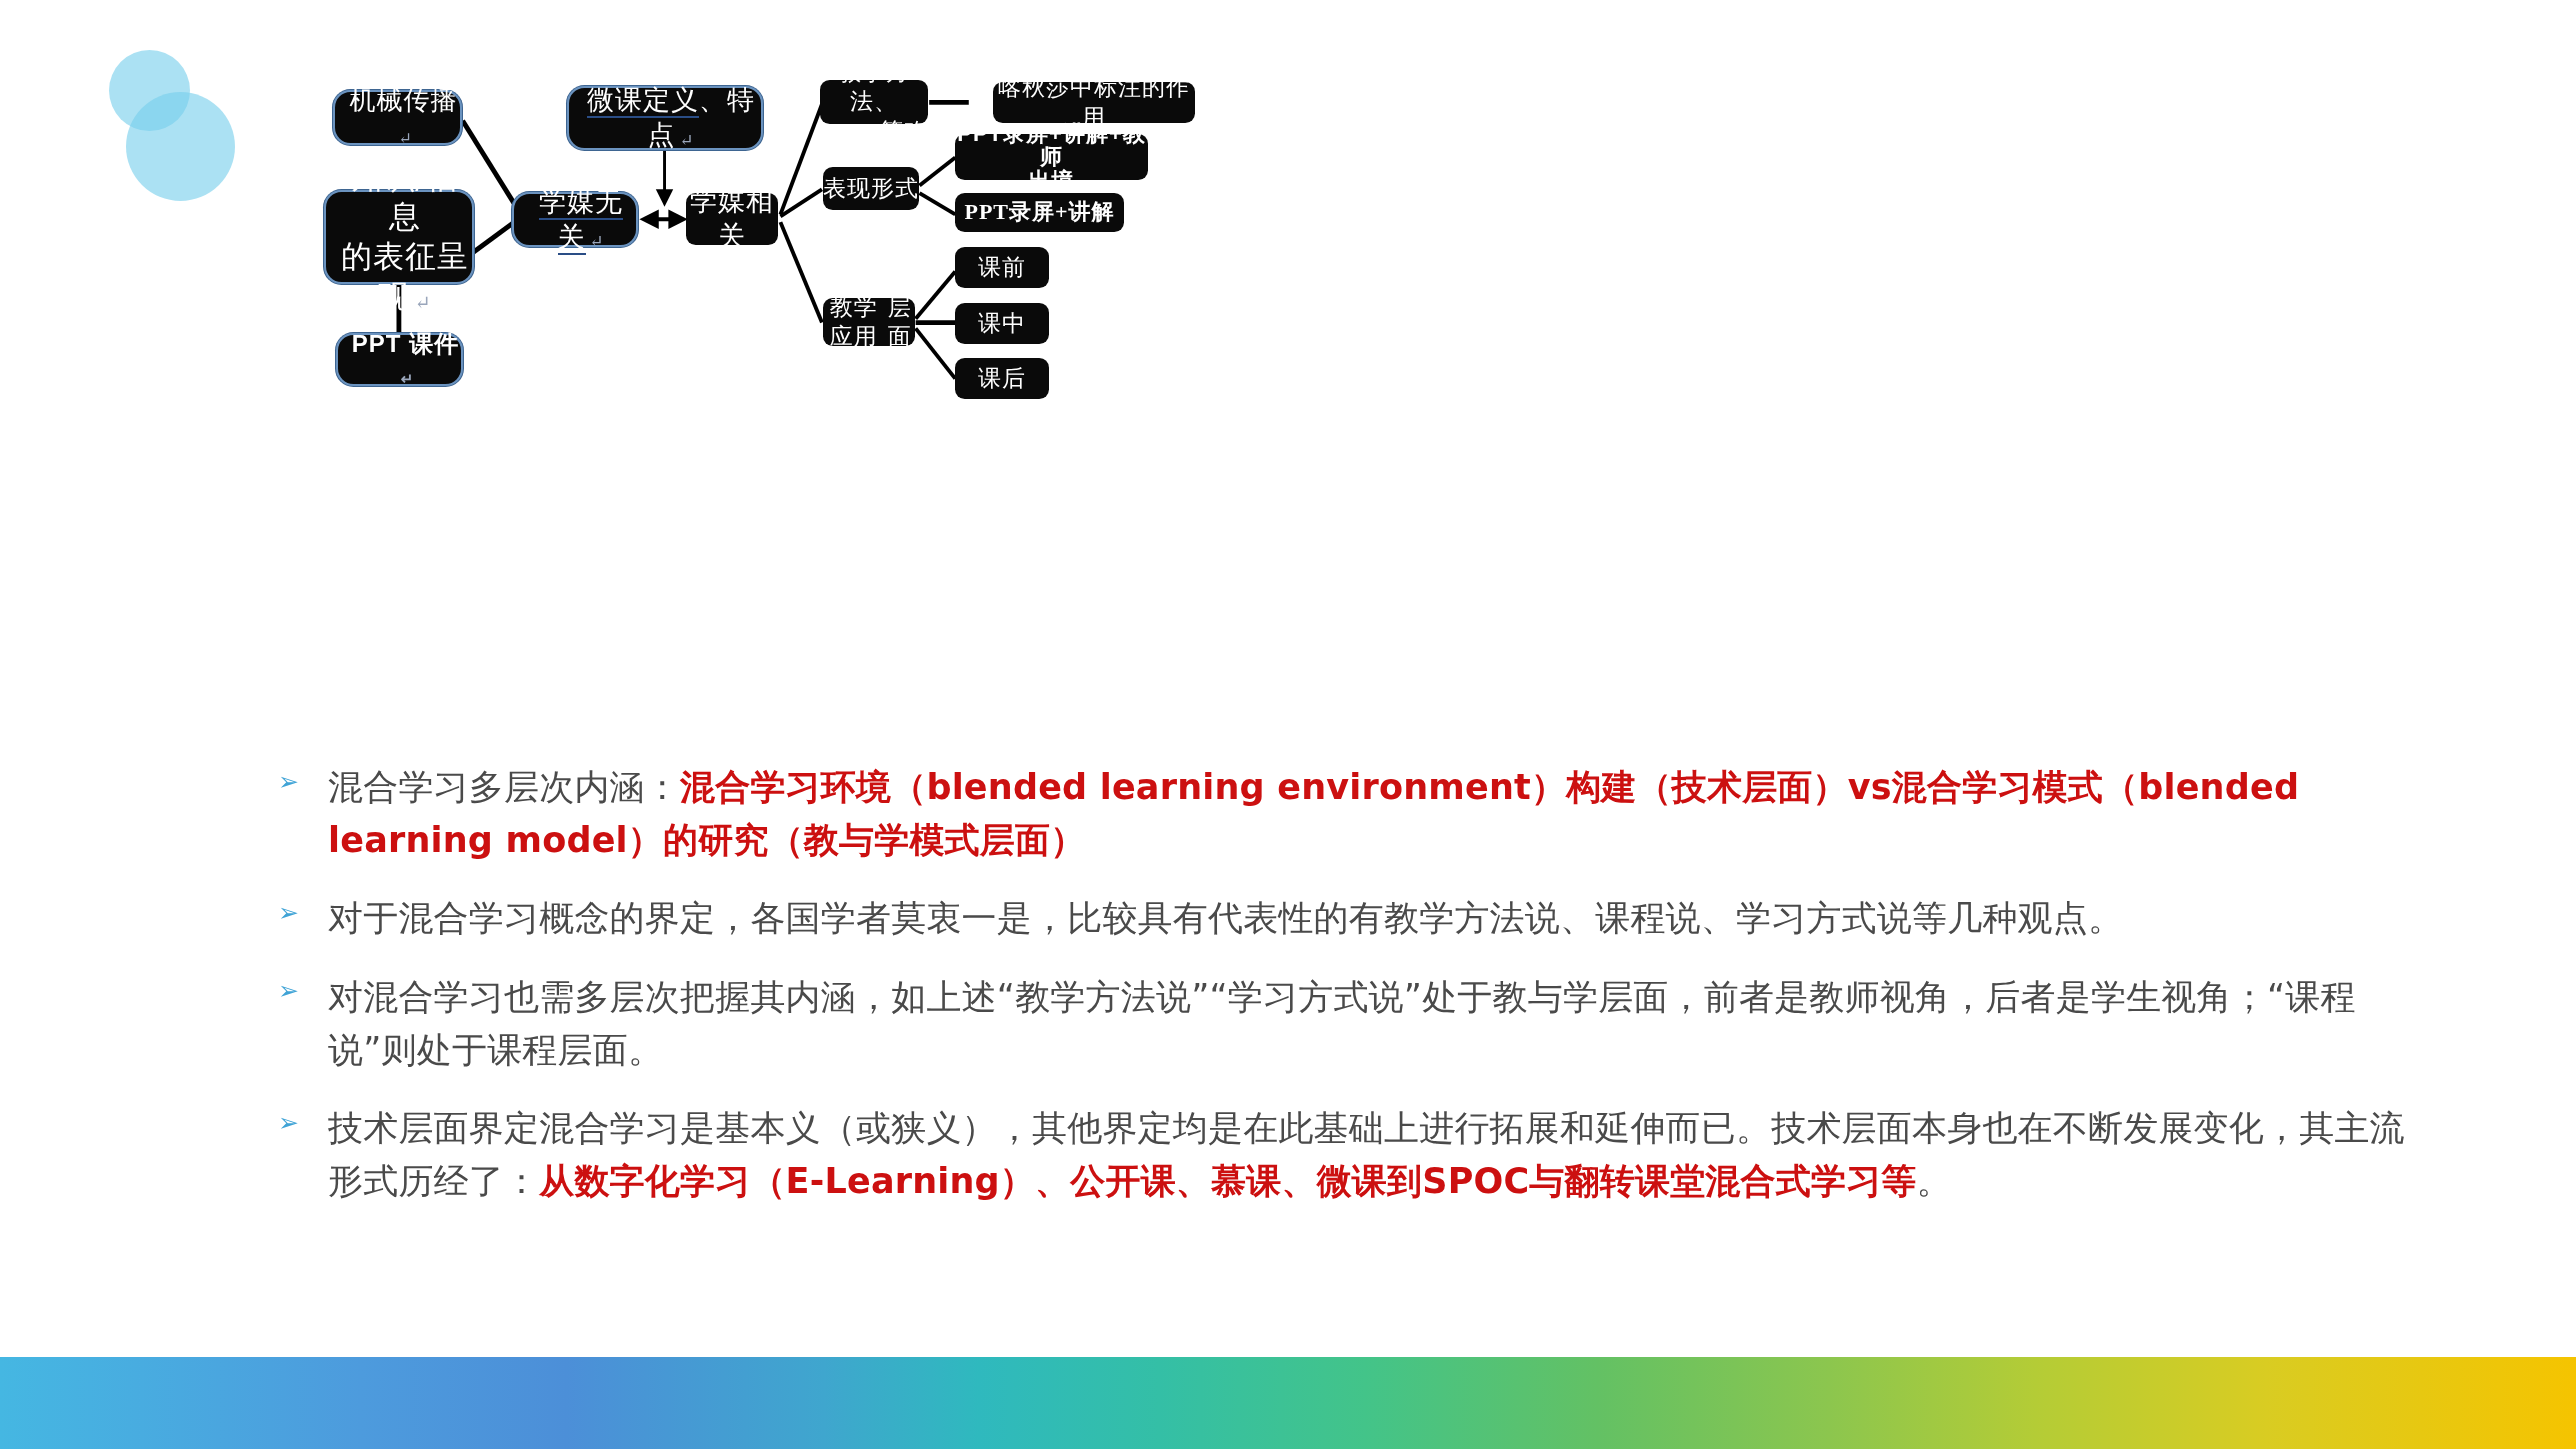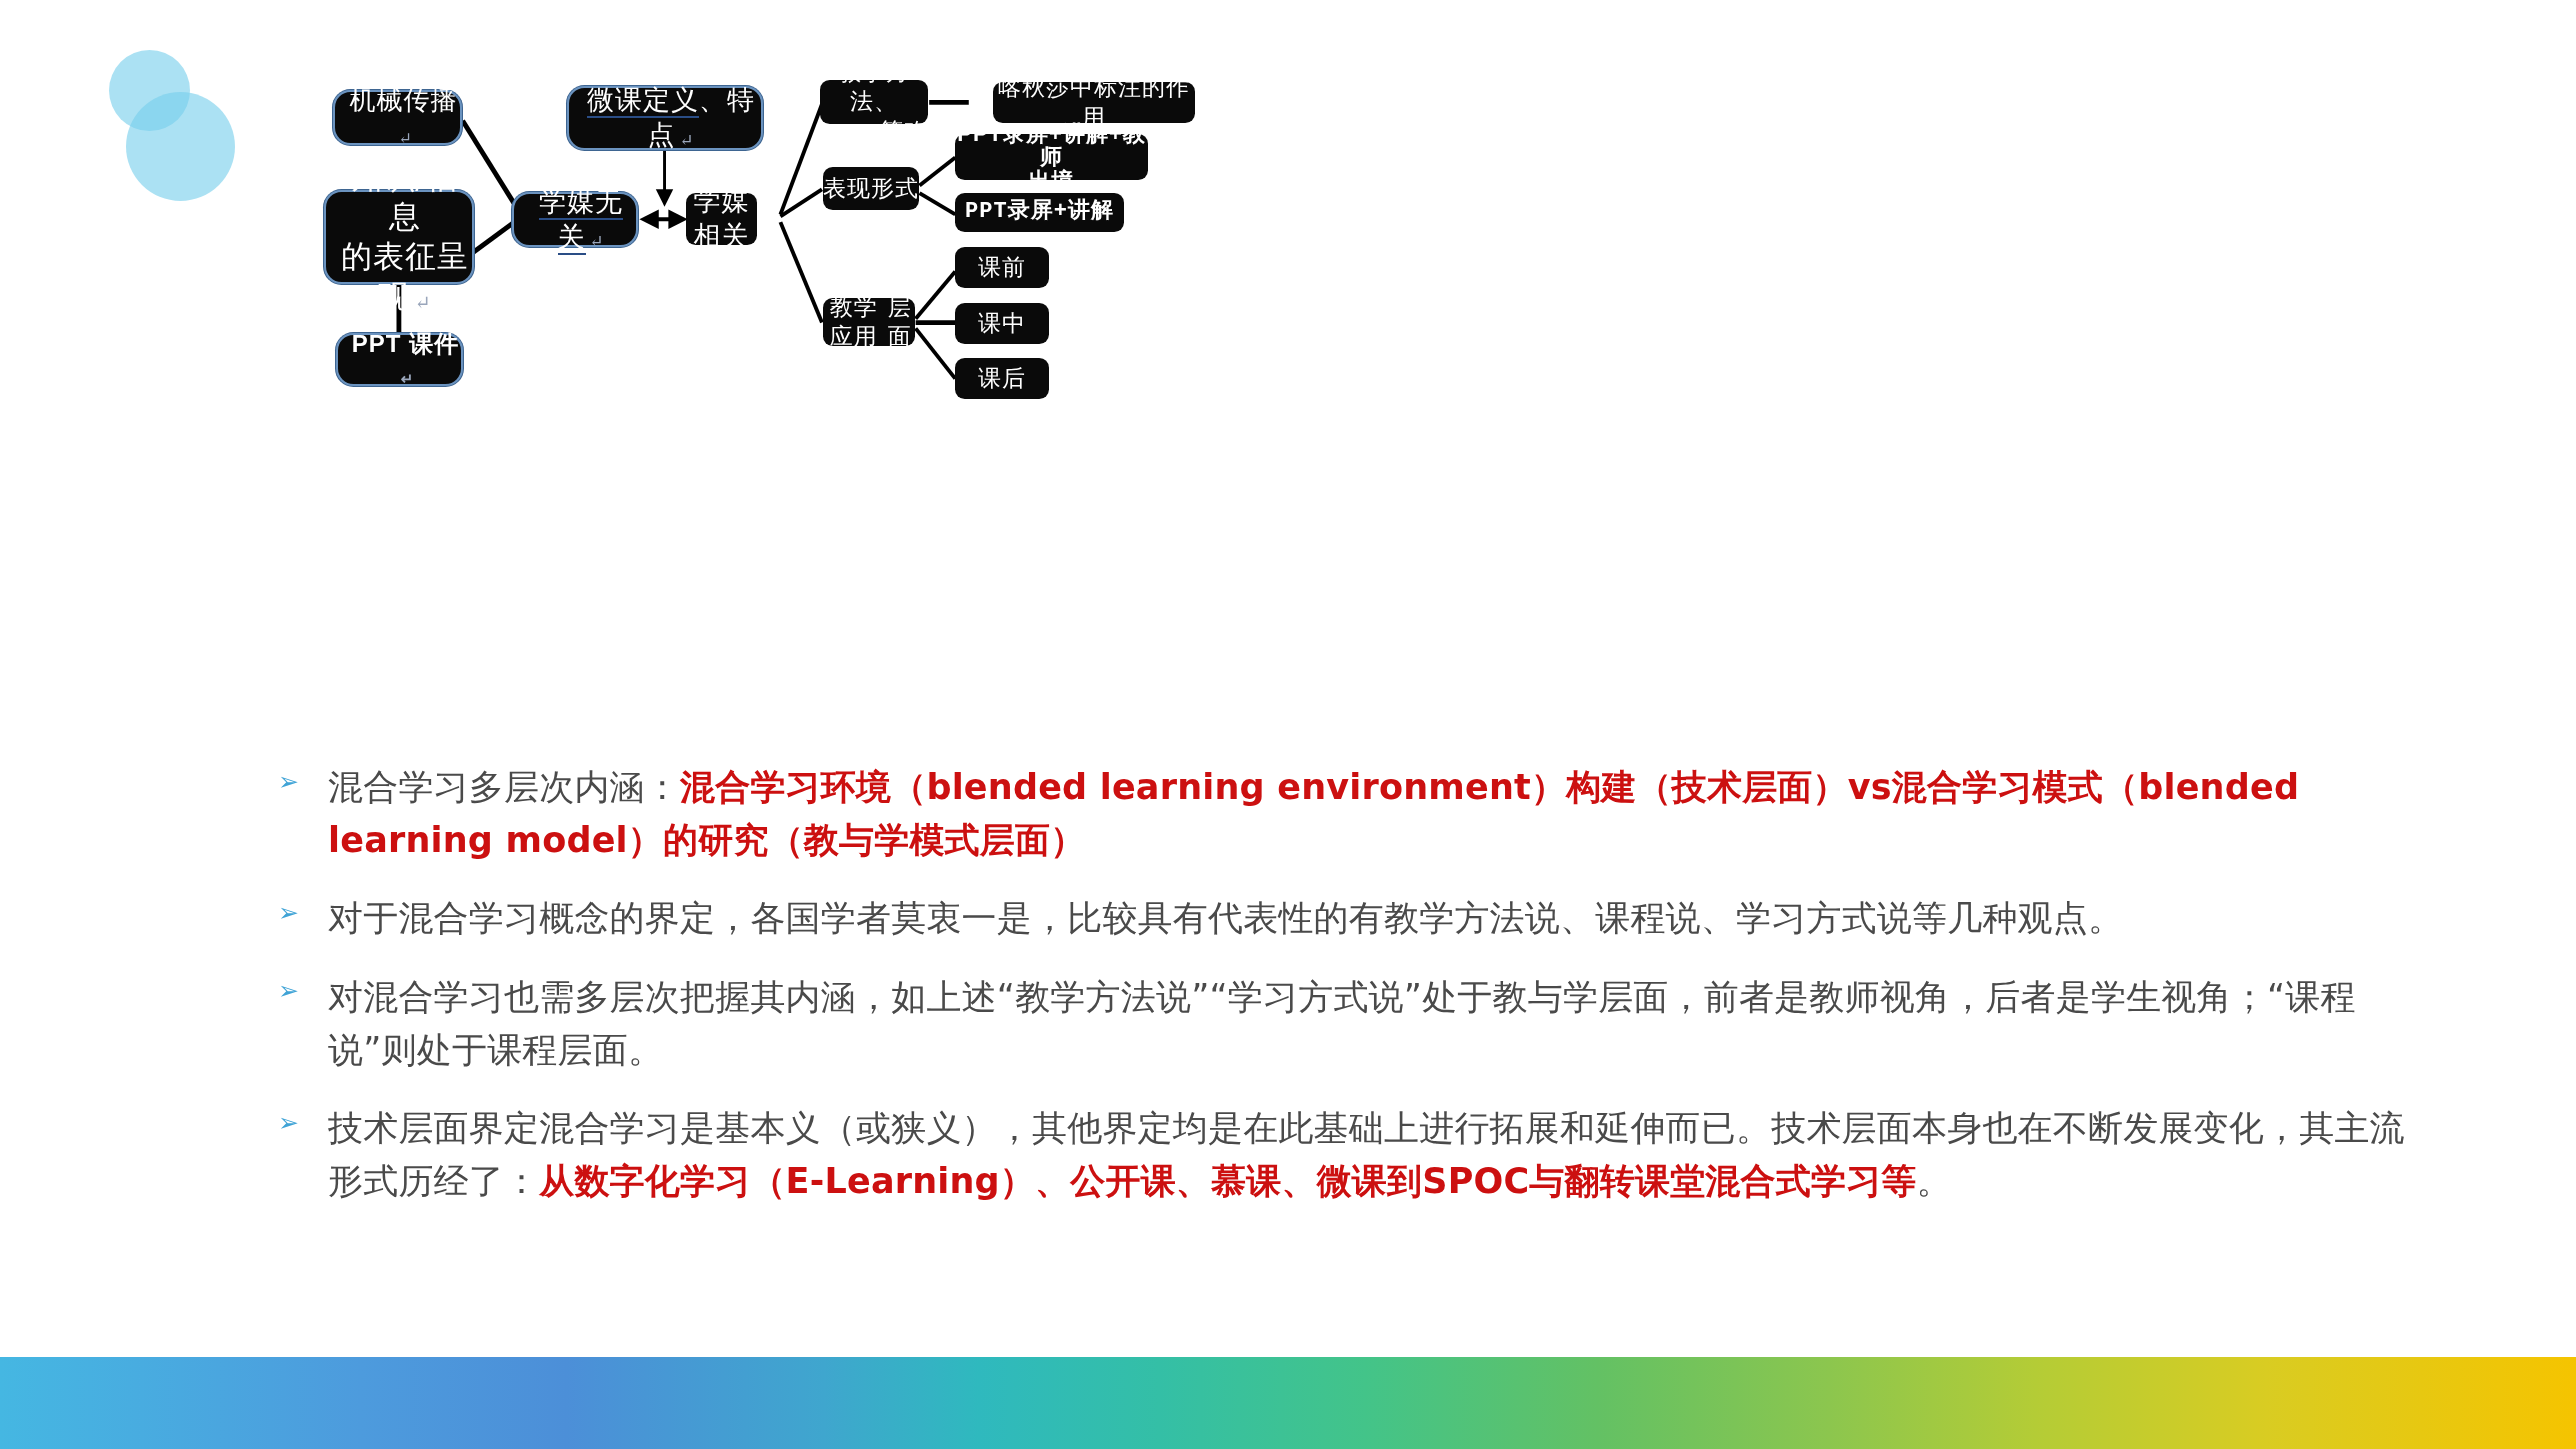--- a/index.html
+++ b/index.html
@@ -48,26 +48,26 @@
   .node .pilcrow{
     font-size:.62em;color:#9aa6bb;margin-left:3.9px;vertical-align:-1.9px;
   }
 
   
   #node-mechanical      {left:333px; top:90px;  width:129px;height:55px;  font-size:26px;}
   #node-knowledge       {left:324px; top:190px; width:150px;height:94px;  font-size:31px;flex-direction:column;}
   #node-ppt-courseware  {left:336px; top:333px; width:127px;height:53px;  font-size:24px;font-family:"Liberation Sans",sans-serif;font-weight:bold;align-items:center;}
   #node-microdef        {left:567px; top:86px;  width:196px;height:64px;  font-size:27px;}
   #node-media-irrel     {left:512px; top:192px; width:126px;height:55px;  font-size:27px;}
-  #node-media-rel       {left:686px; top:193px; width:71px; height:52px;  font-size:27px;}
+  #node-media-rel       {left:686px; top:193px; width:92px; height:52px;  font-size:27px;}
   #node-teach-method    {left:820px; top:80px;  width:108px;height:44px;  font-size:23px;flex-direction:column;align-items:flex-end;}
   #node-kaqiusha        {left:969px;top:82px;  width:202px;height:41px;  font-size:23px;margin-left:24px;}
   #node-form            {left:823px; top:167px; width:96px; height:43px;  font-size:23px;}
   #node-ppt-rec-teacher {left:955px; top:134px; width:193px;height:46px;  font-size:22px;font-family:"Liberation Sans",sans-serif;font-weight:bold;flex-direction:column;line-height:1.05;}
-  #node-ppt-rec        {left:955px; top:193px; width:169px;height:39px;  font-size:22px;font-family:Liberation Mono, monospace;font-weight:bold;text-align:center;}
+  #node-ppt-rec        {left:955px; top:193px; width:169px;height:39px;  font-size:22px;font-family:Liberation Serif, serif;font-weight:bold;text-align:center;}
   #node-app-layer      {left:823px; top:298px; width:92px; height:48px;  font-size:23px;text-align:center;}
   #node-before         {left:955px; top:247px; width:94px; height:41px;  font-size:23px;}
   #node-during         {left:955px; top:303px; width:94px; height:41px;  font-size:23px;}
   #node-after          {left:955px; top:358px; width:94px; height:41px;  font-size:23px;}
 
   
   #bullets{
     position:absolute;
     left:278px;top:761px;width:2135px;
   }

